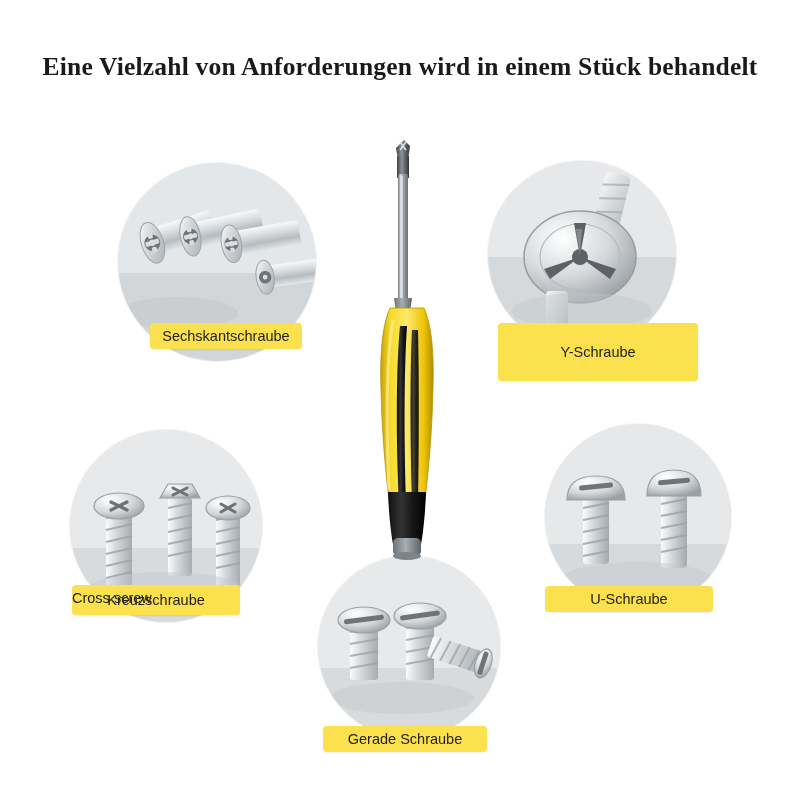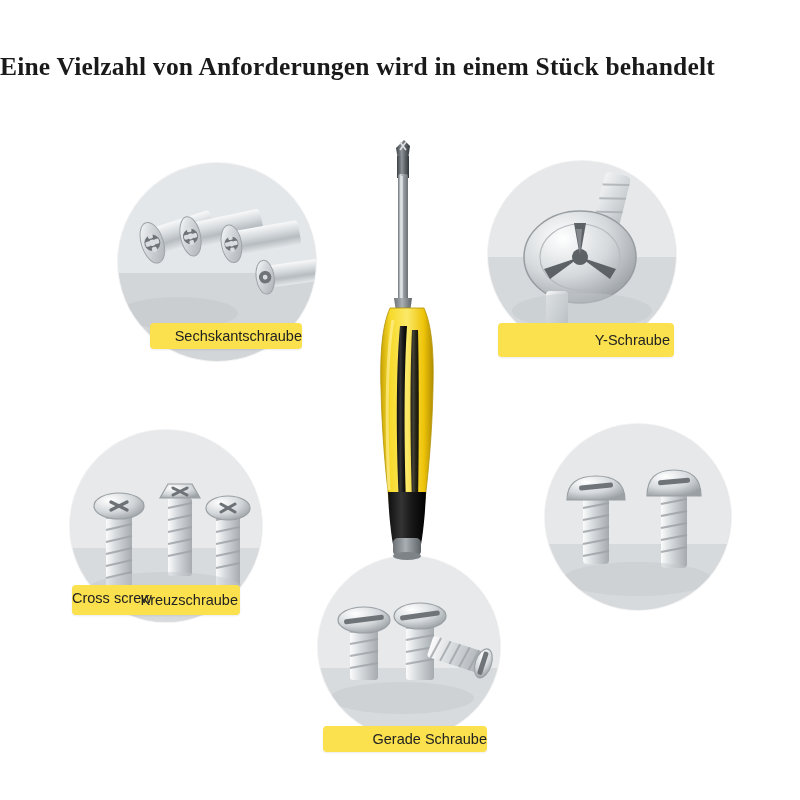--- a/index.html
+++ b/index.html
@@ -18,20 +18,21 @@
     position: relative;
     width: 800px;
     height: 800px;
     background: #ffffff;
   }
   .headline {
     position: absolute;
     left: 0;
     top: 52px;
     width: 800px;
+    text-align: center;
     font-family: "Liberation Serif", serif;
     font-weight: bold;
     font-size: 25.5px;
     color: #1a1a1a;
     letter-spacing: 0.2px;
     white-space: nowrap;
   }
 
   
   .bubble {
@@ -50,21 +51,21 @@
 
   
   .label {
     position: absolute;
     background: #fbe14d;
     color: #222222;
     font-size: 14.5px;
     line-height: 26px;
     height: 26px;
     border-radius: 4px;
-    text-align: right;
+    text-align: center;
     white-space: nowrap;
     padding: 0 14px;
     box-shadow: 0 1px 2px rgba(0,0,0,0.08);
   }
 
   
   .driver {
     position: absolute;
     left: 352px;
     top: 140px;
@@ -203,21 +204,21 @@
           </g>
         </g>
 
         <g transform="translate(58,130)">
           <rect x="0" y="0" width="22" height="50" rx="4" fill="url(#ymet2)"></rect>
         </g>
         <ellipse cx="94" cy="150" rx="70" ry="18" fill="#c2c7ca" opacity="0.45"></ellipse>
       </svg>
     </div>
   </div>
-  <div class="label" style="left:498px; top:323px; width:168px; padding:4px;">
+  <div class="label" style="left:498px; top:323px; width:168px; padding:16px;">
     <span>Y-Schraube</span>
   </div>
 
   <div class="bubble" style="left:70px; top:430px; width:192px; height:192px;">
     <div class="photo" style="background: radial-gradient(circle at 35% 25%, #f4f5f6 0%, #dde0e2 60%, #c8cbce 100%);">
       <svg viewBox="0 0 192 192" width="192" height="192">
         <defs>
           <linearGradient id="cmet" x1="0" y1="0" x2="1" y2="0">
             <stop offset="0%" stop-color="#fbfbfc"></stop>
             <stop offset="40%" stop-color="#d4d8db"></stop>
@@ -330,20 +331,23 @@
               <path d="M12 68 L38 63"></path>
             <path d="M12 80 L38 75"></path>
               <path d="M12 92 L38 87"></path>
           </g>
           <path d="M-2 36 Q-2 10 25 10 Q52 10 52 36 Z" fill="url(#umeth)" stroke="#9aa0a4" stroke-width="1.2"></path>
           <rect x="9" y="19" width="32" height="5" rx="2" fill="#6f7479" transform="rotate(-5 25 21)"></rect>
         </g>
         <ellipse cx="92" cy="155" rx="74" ry="17" fill="#c3c7ca" opacity="0.45"></ellipse>
       </svg>
     </div>
+  </div>
+  <div class="label" style="left:545px; top:586px; width:168px; padding:0;">
+    <span>U-Schraube</span>
   </div>
 
   <div class="bubble" style="left:318px; top:556px; width:182px; height:182px;">
     <div class="photo" style="background: radial-gradient(circle at 36% 26%, #f4f5f6 0%, #dee1e3 60%, #c8ccce 100%);">
       <svg viewBox="0 0 182 182" width="182" height="182">
         <defs>
           <linearGradient id="smet" x1="0" y1="0" x2="1" y2="0">
             <stop offset="0%" stop-color="#fbfbfc"></stop>
             <stop offset="42%" stop-color="#d3d7da"></stop>
             <stop offset="100%" stop-color="#a6abaf"></stop>

